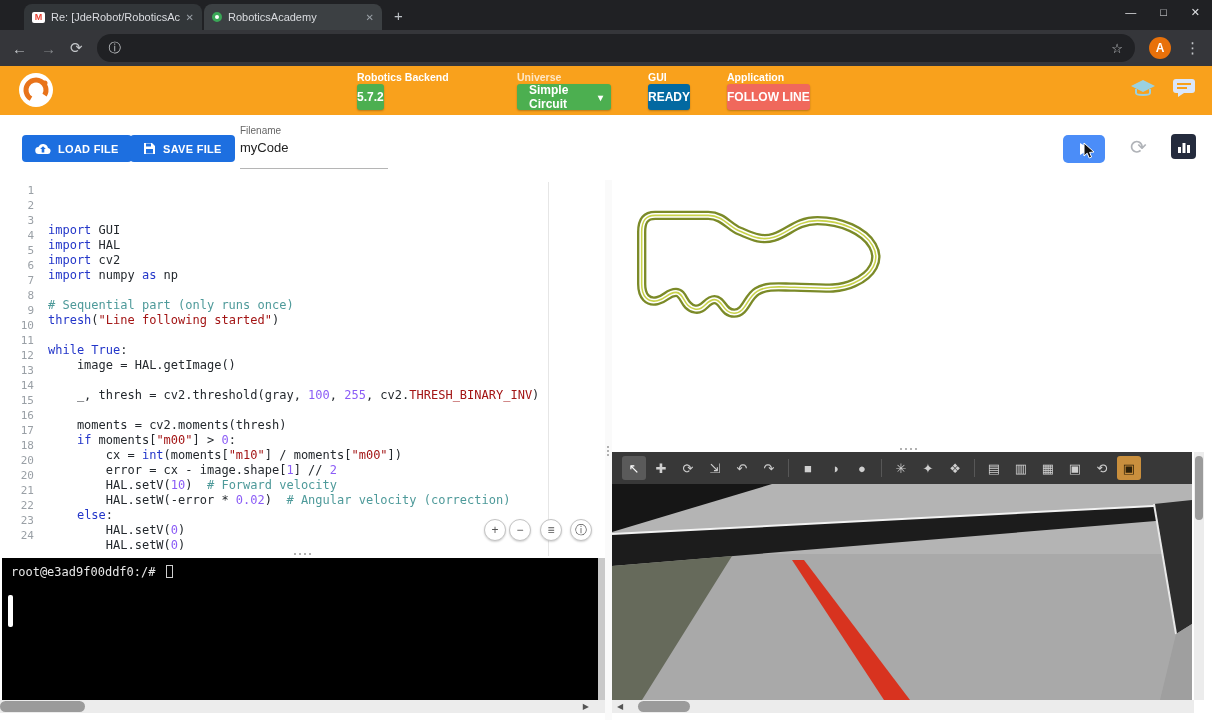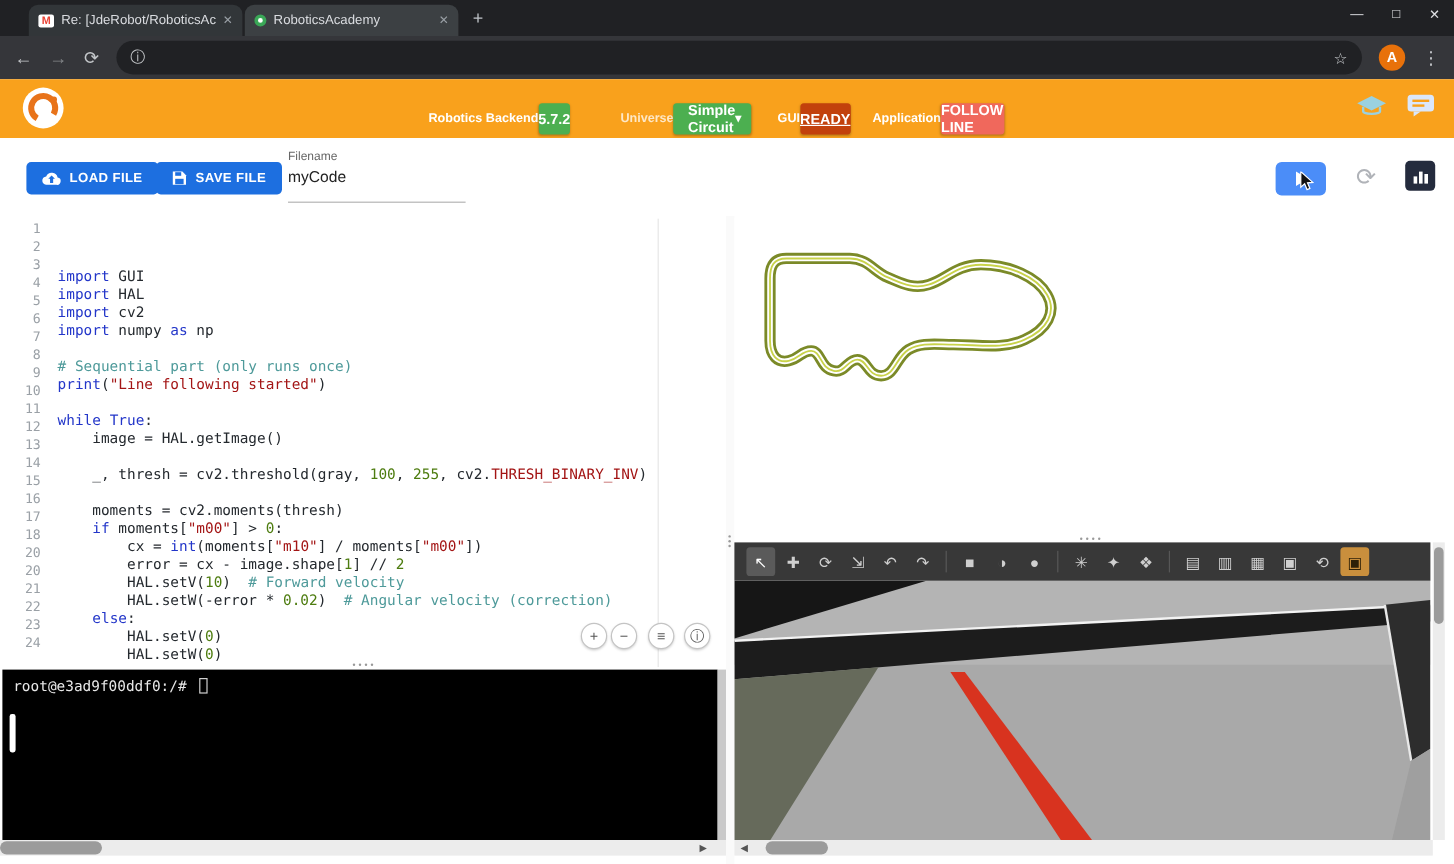--- a/index.html
+++ b/index.html
@@ -23,21 +23,21 @@
   .navico { color:#c4c7ca; font-size:15px; }
   .navico.dim { color:#84878a; }
   .urlpill { flex:1; height:28px; background:#202124; border-radius:14px; display:flex; align-items:center; padding:0 12px; gap:8px; color:#e8eaed; font-size:12.5px; }
   .url-star { margin-left:auto; color:#c4c7ca; font-size:13px; }
   .avatar { width:22px; height:22px; border-radius:50%; background:#e8710a; color:#fff; font-size:12px; font-weight:bold; display:flex; align-items:center; justify-content:center; }
   .menu-dots { color:#c4c7ca; font-size:15px; }
 
   
   .appheader { height:49px; background:#f9a11c; position:relative; }
   .logo { position:absolute; left:18px; top:6px; }
-  .hgroup { position:absolute; top:20px; display:flex; flex-direction:row; align-items:center; }
+  .hgroup { position:absolute; top:5px; display:flex; flex-direction:column; align-items:flex-start; }
   .hlabel { font-size:10.5px; font-weight:bold; color:#fff; height:13px; text-align:left; }
   .hlabel.dim { color:rgba(255,255,255,.75); }
   .hbtn { height:26px; border-radius:3px; color:#fff; font-weight:bold; font-size:12px; display:flex; align-items:center; justify-content:center; box-shadow:0 1px 2px rgba(0,0,0,.25); }
   .hbtn.hselect { justify-content:space-between; padding:0 8px; }
   .harrow { font-size:10px; }
   .hicons { position:absolute; right:16px; top:12px; display:flex; gap:16px; align-items:center; }
 
   
   .toolbar { height:65px; background:#fff; position:relative; }
   .filebtn { position:absolute; top:20px; height:27px; background:#1d6fe0; color:#fff; border:none; border-radius:4px; font-size:11px; font-weight:bold; letter-spacing:.3px; display:flex; align-items:center; gap:7px; padding:0 13px; font-family:"Liberation Sans",sans-serif; }
@@ -60,21 +60,21 @@
   .editor { position:absolute; left:8px; top:2px; width:597px; height:374px; background:#fff; overflow:hidden; }
   .printmargin { position:absolute; left:540px; top:0; bottom:0; width:1px; background:#e6e6e6; }
   .codelines { position:relative; padding-top:1px; }
   .coderow { display:flex; height:15px; line-height:15px; font-family:"DejaVu Sans Mono",monospace; font-size:12px; }
   .lnum { width:40px; text-align:right; padding-right:14px; color:#9aa0a6; flex:none; font-size:11px; }
   .lcode { white-space:pre; color:#24292e;margin-top:40px; }
   .kw { color:#2336c9; }
   .str { color:#a31515; }
   .cmt { color:#4e9a9a; }
   .const { color:#a31515; }
-  .num { color:#4d7c0f; }
+  .num { color:#8b5cf6; }
   .zbtn { position:absolute; top:337px; width:22px; height:22px; border-radius:50%; background:#fff; border:1px solid #c4c4c4; color:#555; display:flex; align-items:center; justify-content:center; font-size:12px; box-shadow:0 1px 2px rgba(0,0,0,.18); }
 
   .hsplit-left { position:absolute; left:0; top:371px; width:605px; height:6px; display:flex; justify-content:center; align-items:center; gap:3px; }
   .hsplit-left i, .hsplit-right i { width:2px; height:2px; background:#999; border-radius:50%; }
 
   
   .terminal { position:absolute; left:2px; top:378px; width:596px; height:142px; background:#000; padding:7px 9px; }
   .termline { font-family:"DejaVu Sans Mono",monospace; font-size:12px; color:#e8e8e8; }
   .termcursor { display:inline-block; width:7px; height:13px; border:1px solid #cfcfcf; vertical-align:-2px; margin-left:3px; }
   .term-vthumb { position:absolute; left:8px; top:415px; width:5px; height:32px; background:#fff; border-radius:2px; }
@@ -154,21 +154,21 @@
         </div>
         <div class="hgroup" style="left: 517px; width: 94px;">
           <div class="hlabel dim">Universe</div>
           <div class="hbtn hselect" style="background: rgb(76, 175, 80); padding-left: 12px;">
             <span class="hval">Simple Circuit</span>
             <span class="harrow">▾</span>
           </div>
         </div>
         <div class="hgroup" style="left: 648px; width: 56px;">
           <div class="hlabel">GUI</div>
-          <div class="hbtn" style="background: #c2410c; text-decoration: underline;">
+          <div class="hbtn" style="background: #0369a1;">
             <span class="hval">READY</span>
           </div>
         </div>
         <div class="hgroup" style="left: 727px; width: 110px;">
           <div class="hlabel">Application</div>
           <div class="hbtn" style="background: rgb(240, 104, 92);">
             <span class="hval">FOLLOW LINE</span>
           </div>
         </div>
       </div>
@@ -252,21 +252,21 @@
           <div class="coderow">
             <span class="lnum">5</span>
             <span class="lcode"></span>
           </div>
           <div class="coderow">
             <span class="lnum">6</span>
             <span class="lcode"><span class="cmt"># Sequential part (only runs once)</span></span>
           </div>
           <div class="coderow">
             <span class="lnum">7</span>
-            <span class="lcode"><span class="kw">print</span>(<span class="str">"Line following started"</span>)</span>
+            <span class="lcode"><span class="kw">thresh</span>(<span class="str">"Line following started"</span>)</span>
           </div>
           <div class="coderow">
             <span class="lnum">8</span>
             <span class="lcode"></span>
           </div>
           <div class="coderow">
             <span class="lnum">9</span>
             <span class="lcode"><span class="kw">while</span> <span class="kw">True</span>:</span>
           </div>
           <div class="coderow">

